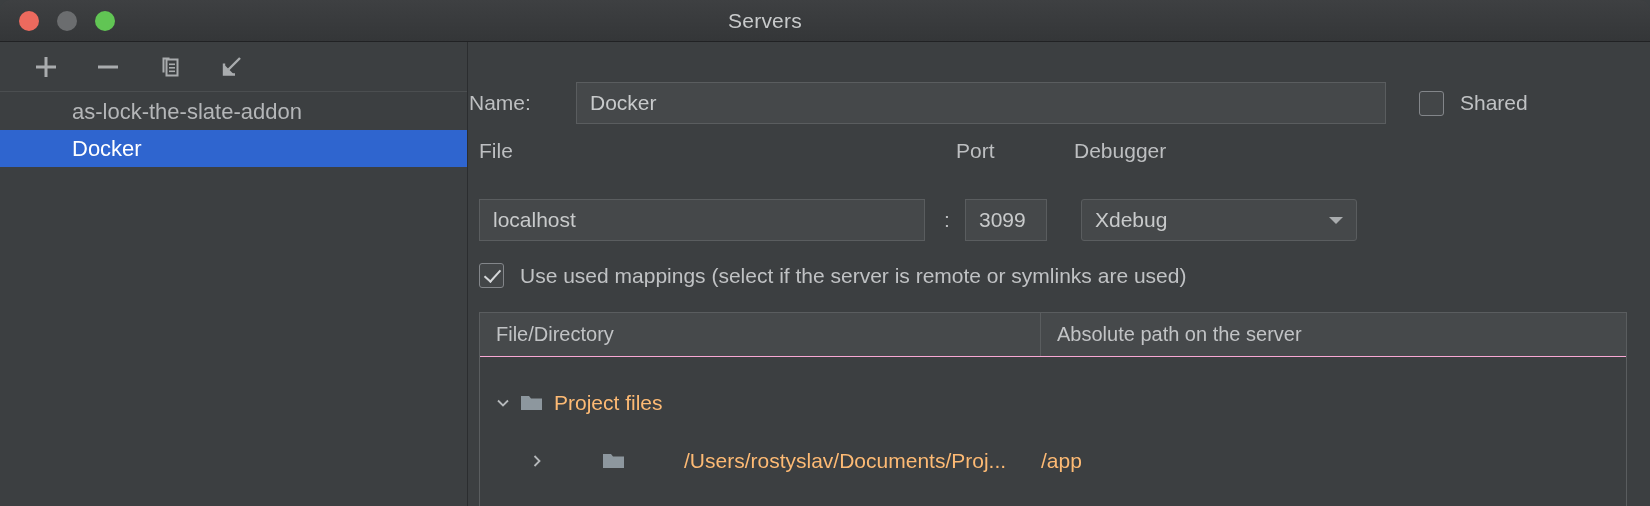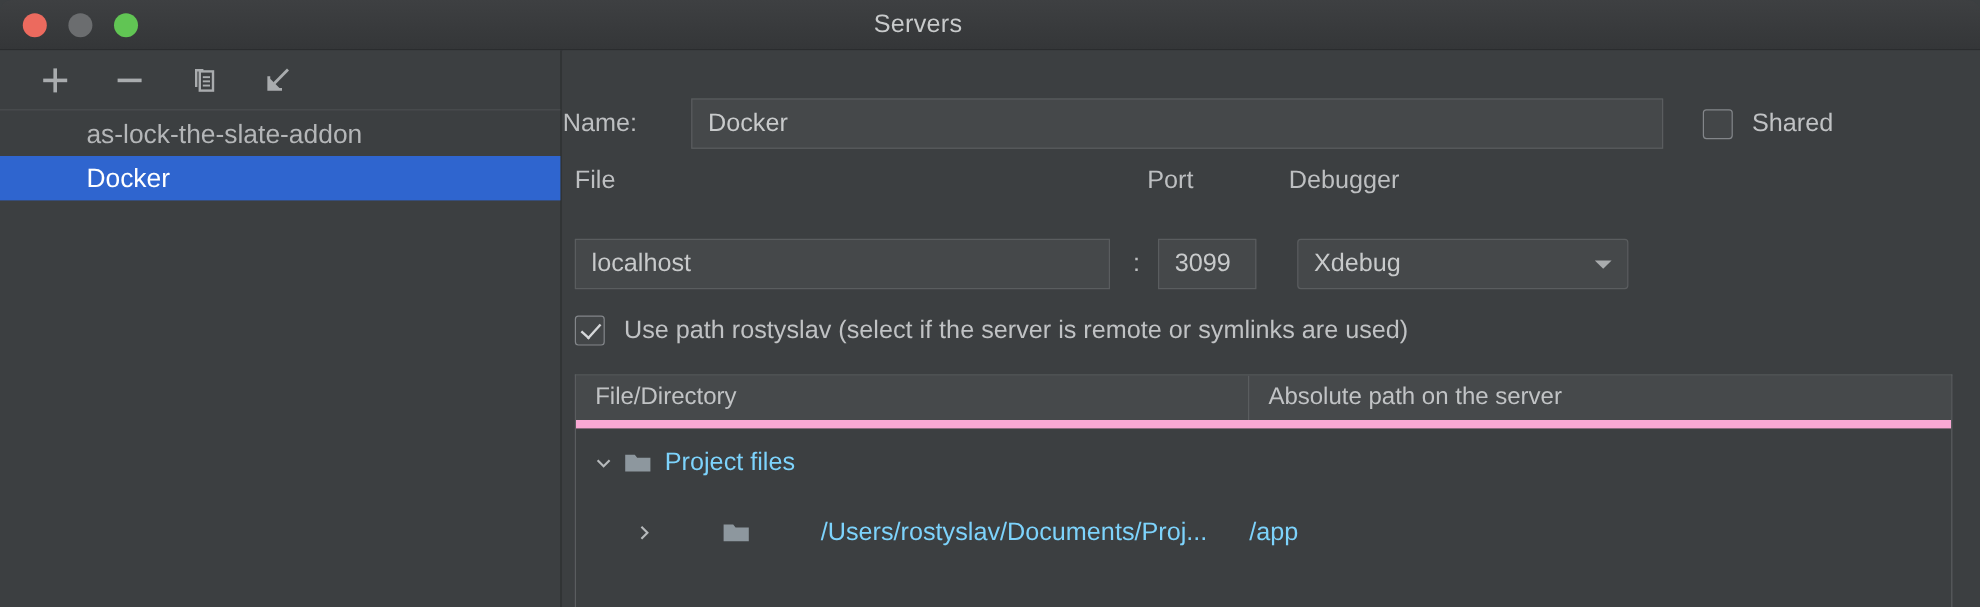--- a/index.html
+++ b/index.html
@@ -165,34 +165,34 @@
     position: absolute; left: 10px; top: 270px;
     width: 1148px; height: 194px;
     border: 1px solid #5a5d5f;
     border-bottom: none;
     background: #3c3f41;
     overflow: hidden;
   }
   .pm-head {
     display: flex; height: 44px;
     background: #46494b;
-    border-bottom: 7px solid #f9a8d4;
+    border-bottom: 1px solid #f9a8d4;
   }
   .pm-th {
     font-size: 20px; color: #c1c3c5;
     display: flex; align-items: center;
     padding-left: 16px;
     white-space: nowrap;
   }
   .pm-th.c1 { width: 561px; border-right: 1px solid #5a5d5f; }
   .pm-th.c2 { flex: 1; }
   .pm-row-item {
-    display: flex; align-items: center;
+    display: flex; align-items: flex-end;
     height: 58px;
-    font-size: 21px; color: #7dd3fc;
+    font-size: 21px; color: #fdba74;
     white-space: nowrap;
   }
   .tw-toggle {
     width: 22px; display: flex; align-items: center; justify-content: center;
     flex: none;
   }
   .folder-ico { flex: none; margin: 0 10px 0 6px; display: flex; align-items: center; }
   .pm-cell-1 { display: flex; align-items: center; }
   .pm-cell-2 { }
   .indent-0 { padding-left: 12px; }
@@ -275,21 +275,21 @@
         <span class="combo-arrow">
           <svg width="18" height="12" viewBox="0 0 18 12">
               <path d="M2 3 L16 3 L9 10 z" fill="#a9acae"></path>
             </svg>
         </span>
       </div>
     </div>
 
     <div class="pm-row">
       <span class="cb checked"></span>
-      <span class="cb-label">Use path rostyslav (select if the server is remote or symlinks are used)</span>
+      <span class="cb-label">Use used mappings (select if the server is remote or symlinks are used)</span>
     </div>
 
     <div class="pm-table">
       <div class="pm-head">
         <div class="pm-th c1">File/Directory</div>
         <div class="pm-th c2">Absolute path on the server</div>
       </div>
 
       <div class="pm-row-item">
         <div class="pm-cell-1 indent-0" style="width:561px;">

